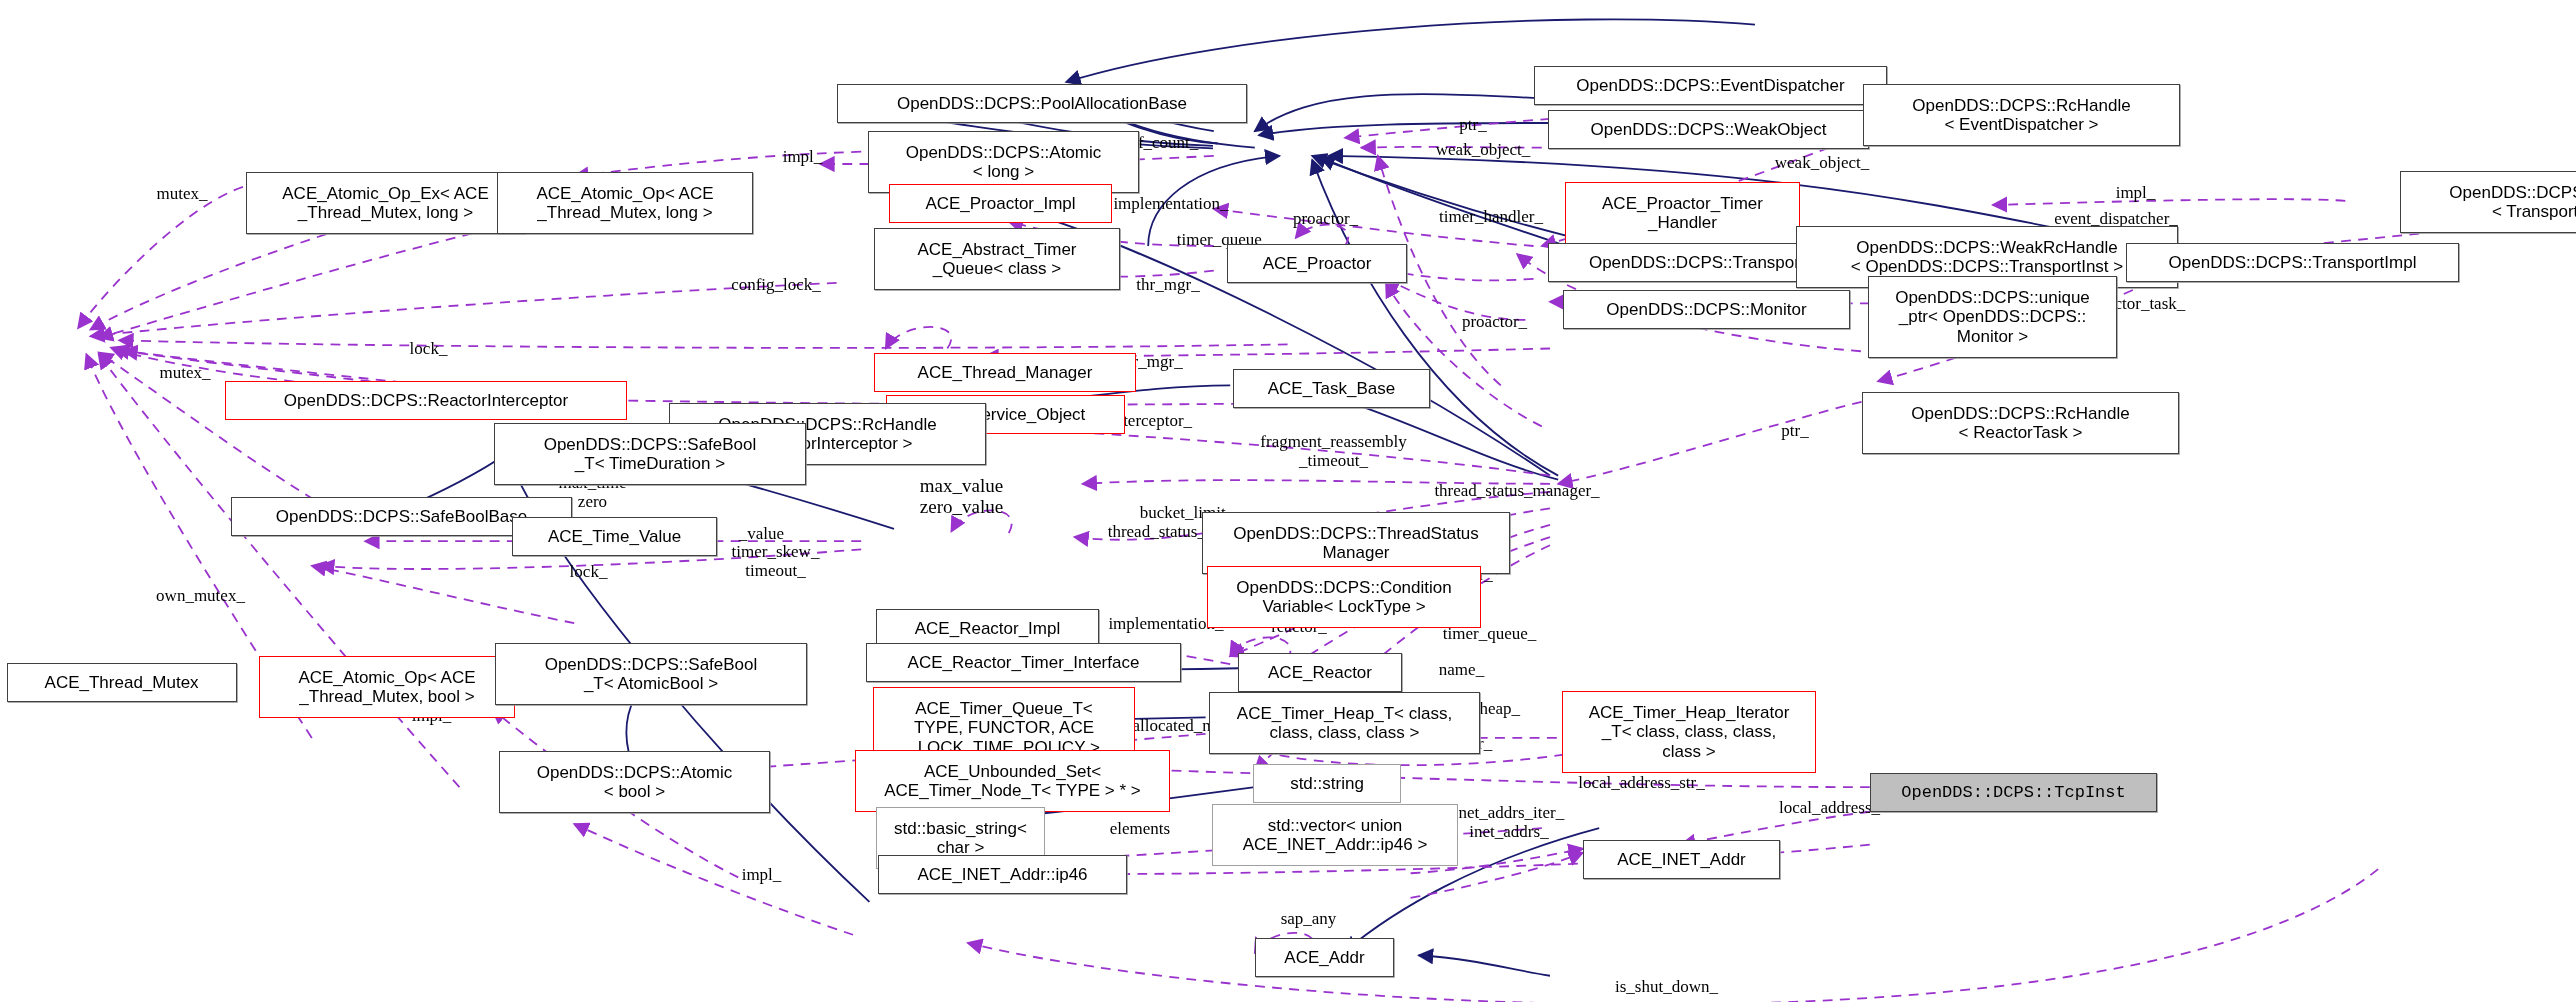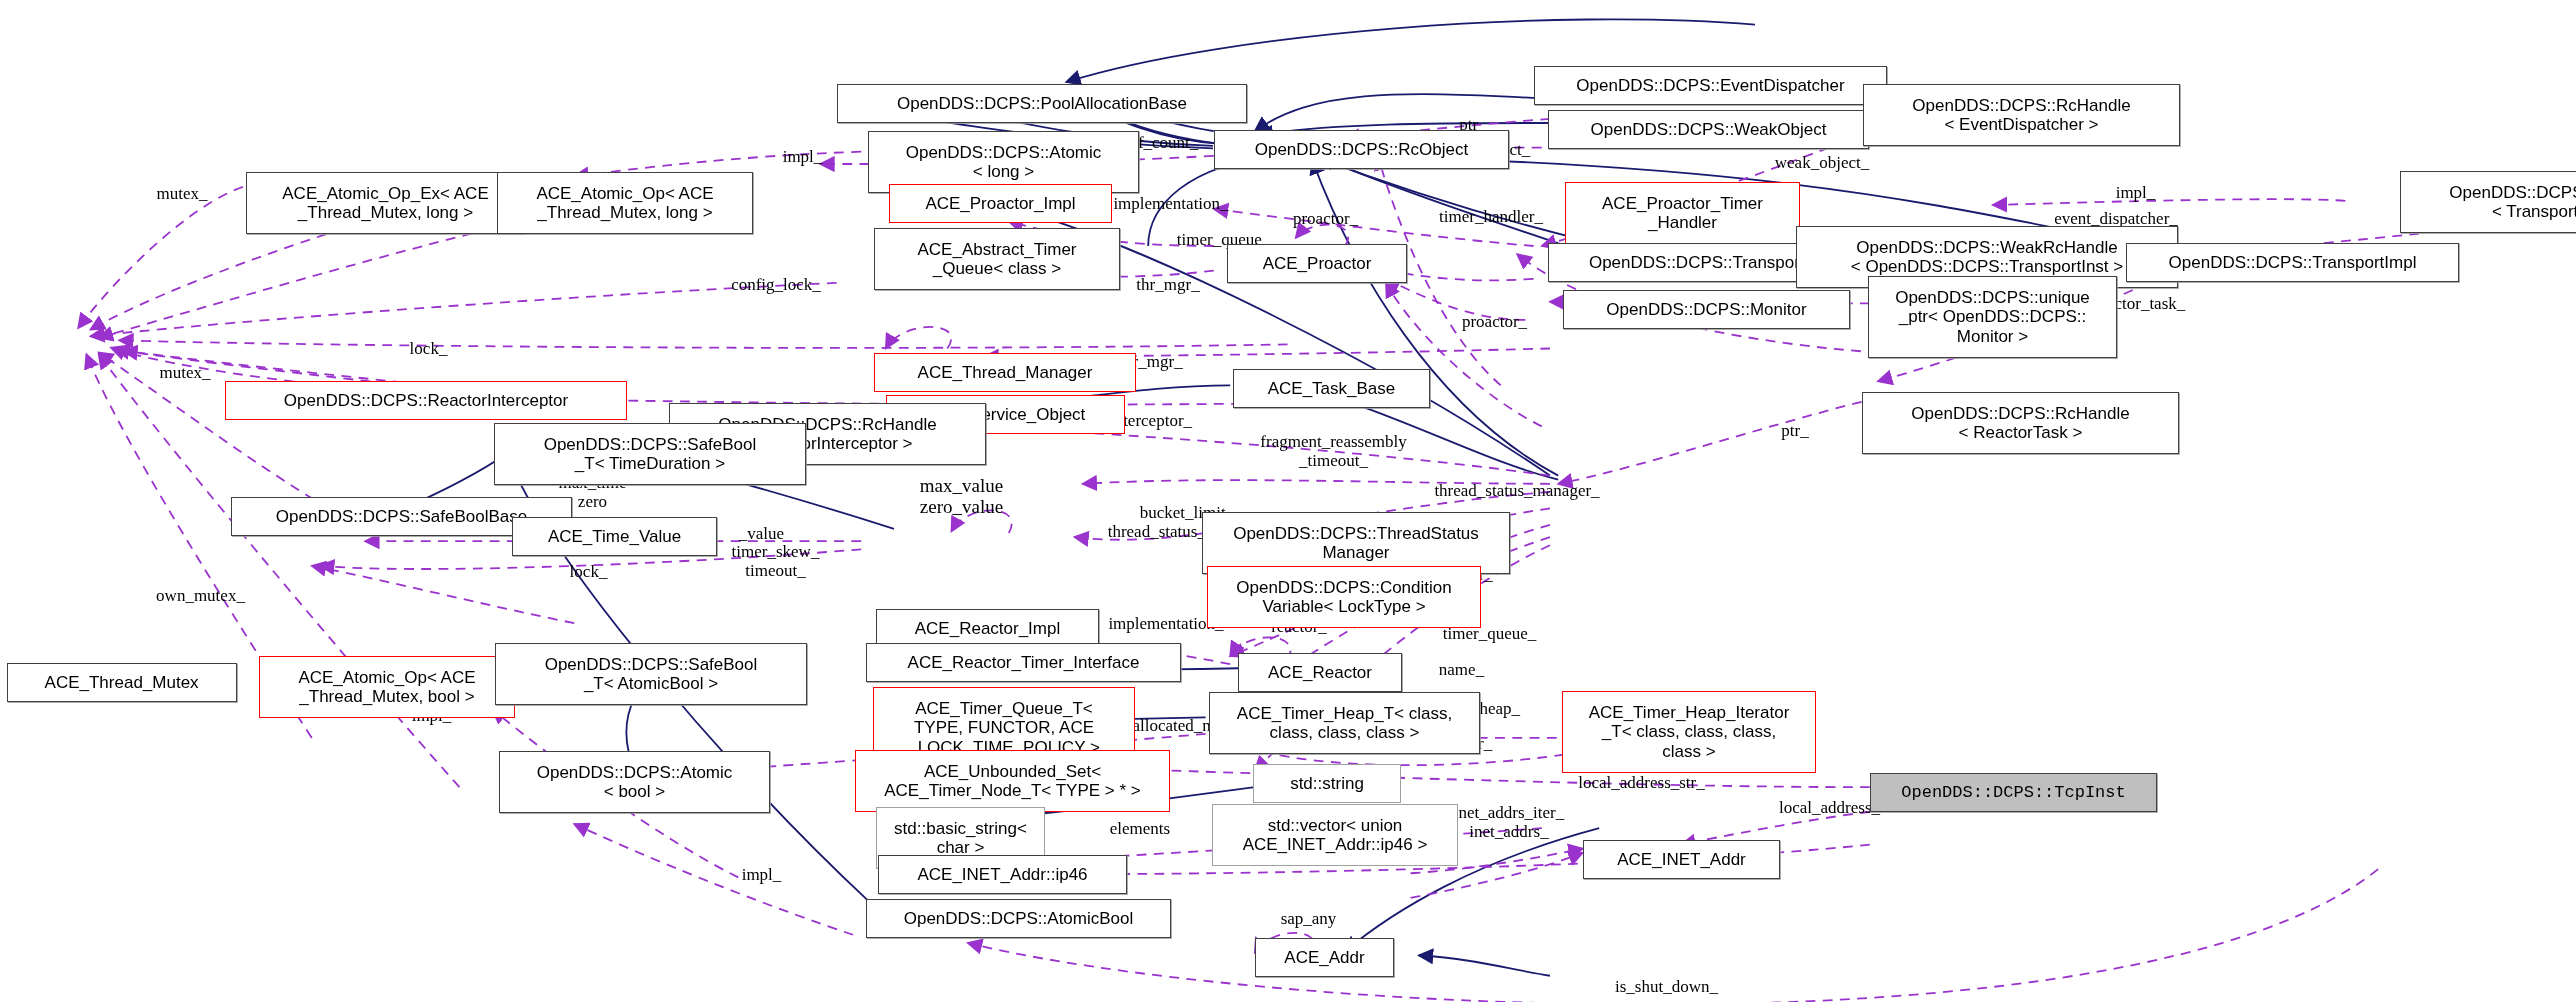--- a/index.html
+++ b/index.html
@@ -250,21 +250,20 @@
   <div class="node n-std" style="left: 246px; top: 172px; width: 279px; height: 62px; font-size: 17px;"><span>ACE_Atomic_Op_Ex&lt; ACE
 _Thread_Mutex, long &gt;</span></div>
   <div class="node n-std" style="left: 497px; top: 172px; width: 256px; height: 62px; font-size: 17px;"><span>ACE_Atomic_Op&lt; ACE
 _Thread_Mutex, long &gt;</span></div>
   <div class="node n-std" style="left: 837px; top: 84px; width: 410px; height: 39px; font-size: 17px;"><span>OpenDDS::DCPS::PoolAllocationBase</span></div>
   <div class="node n-std" style="left: 868px; top: 131px; width: 271px; height: 62px; font-size: 17px;"><span>OpenDDS::DCPS::Atomic
 &lt; long &gt;</span></div>
   <div class="node n-red" style="left: 889px; top: 184px; width: 223px; height: 39px; font-size: 17px;"><span>ACE_Proactor_Impl</span></div>
   <div class="node n-std" style="left: 874px; top: 228px; width: 246px; height: 62px; font-size: 17px;"><span>ACE_Abstract_Timer
 _Queue&lt; class &gt;</span></div>
-  <div class="node n-std" style="left: 1214px; top: 130px; width: 295px; height: 39px; font-size: 17px;"><span>OpenDDS::DCPS::RcObject</span></div>
   <div class="node n-std" style="left: 1534px; top: 66px; width: 353px; height: 39px; font-size: 17px;"><span>OpenDDS::DCPS::EventDispatcher</span></div>
   <div class="node n-std" style="left: 1548px; top: 110px; width: 321px; height: 39px; font-size: 17px;"><span>OpenDDS::DCPS::WeakObject</span></div>
   <div class="node n-std" style="left: 1863px; top: 84px; width: 317px; height: 62px; font-size: 17px;"><span>OpenDDS::DCPS::RcHandle
 &lt; EventDispatcher &gt;</span></div>
   <div class="node n-std" style="left: 2400px; top: 171px; width: 317px; height: 62px; font-size: 17px;"><span>OpenDDS::DCPS::RcHandle
 &lt; TransportImpl &gt;</span></div>
   <div class="node n-red" style="left: 1565px; top: 182px; width: 235px; height: 62px; font-size: 17px;"><span>ACE_Proactor_Timer
 _Handler</span></div>
   <div class="node n-std" style="left: 1548px; top: 243px; width: 325px; height: 39px; font-size: 17px;"><span>OpenDDS::DCPS::TransportInst</span></div>
   <div class="node n-std" style="left: 1796px; top: 226px; width: 382px; height: 62px; font-size: 17px;"><span>OpenDDS::DCPS::WeakRcHandle
@@ -305,21 +304,20 @@
   <div class="node n-red" style="left: 855px; top: 750px; width: 315px; height: 62px; font-size: 17px;"><span>ACE_Unbounded_Set&lt;
 ACE_Timer_Node_T&lt; TYPE &gt; * &gt;</span></div>
   <div class="node n-ext" style="left: 1253px; top: 764px; width: 148px; height: 39px; font-size: 17px;"><span>std::string</span></div>
   <div class="node n-focus" style="left: 1870px; top: 773px; width: 287px; height: 39px; font-size: 17px;"><span>OpenDDS::DCPS::TcpInst</span></div>
   <div class="node n-ext" style="left: 876px; top: 807px; width: 169px; height: 62px; font-size: 17px;"><span>std::basic_string&lt;
 char &gt;</span></div>
   <div class="node n-ext" style="left: 1212px; top: 804px; width: 246px; height: 62px; font-size: 17px;"><span>std::vector&lt; union
 ACE_INET_Addr::ip46 &gt;</span></div>
   <div class="node n-std" style="left: 878px; top: 855px; width: 249px; height: 39px; font-size: 17px;"><span>ACE_INET_Addr::ip46</span></div>
   <div class="node n-std" style="left: 1583px; top: 840px; width: 197px; height: 39px; font-size: 17px;"><span>ACE_INET_Addr</span></div>
-  <div class="node n-std" style="left: 866px; top: 899px; width: 305px; height: 39px; font-size: 17px;"><span>OpenDDS::DCPS::AtomicBool</span></div>
   <div class="node n-std" style="left: 1255px; top: 938px; width: 139px; height: 39px; font-size: 17px;"><span>ACE_Addr</span></div>
   <div class="node n-red" style="left: 259px; top: 656px; width: 256px; height: 62px; font-size: 17px;"><span>ACE_Atomic_Op&lt; ACE
 _Thread_Mutex, bool &gt;</span></div>
   <div class="node n-std" style="left: 495px; top: 643px; width: 312px; height: 62px; font-size: 17px;"><span>OpenDDS::DCPS::SafeBool
 _T&lt; AtomicBool &gt;</span></div>
   <div class="node n-std" style="left: 499px; top: 751px; width: 271px; height: 62px; font-size: 17px;"><span>OpenDDS::DCPS::Atomic
 &lt; bool &gt;</span></div>
 
   <div class="edge-label" style="left: 136px; top: 185px; width: 92px; font-size: 17px;"><span>mutex_</span></div>
   <div class="edge-label" style="left: 441px; top: 180px; width: 69px; font-size: 17px;"><span>impl_</span></div>

